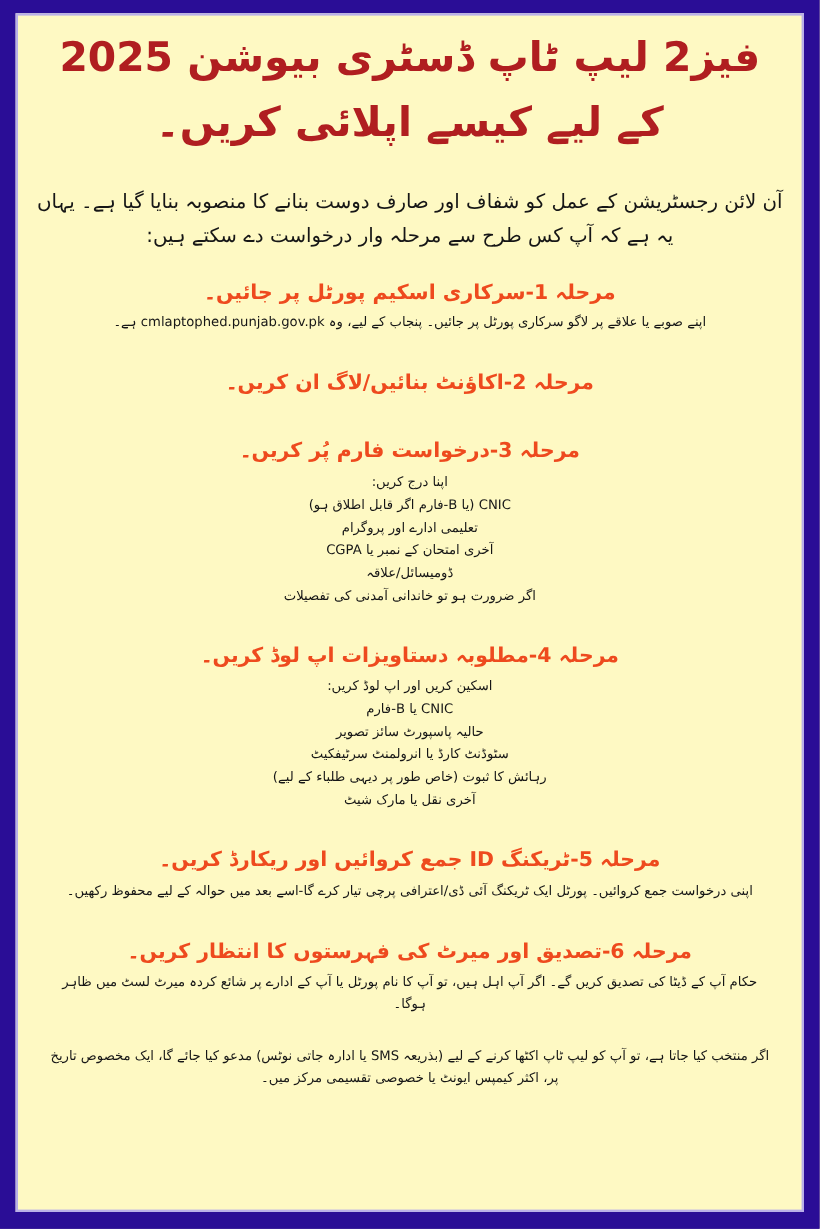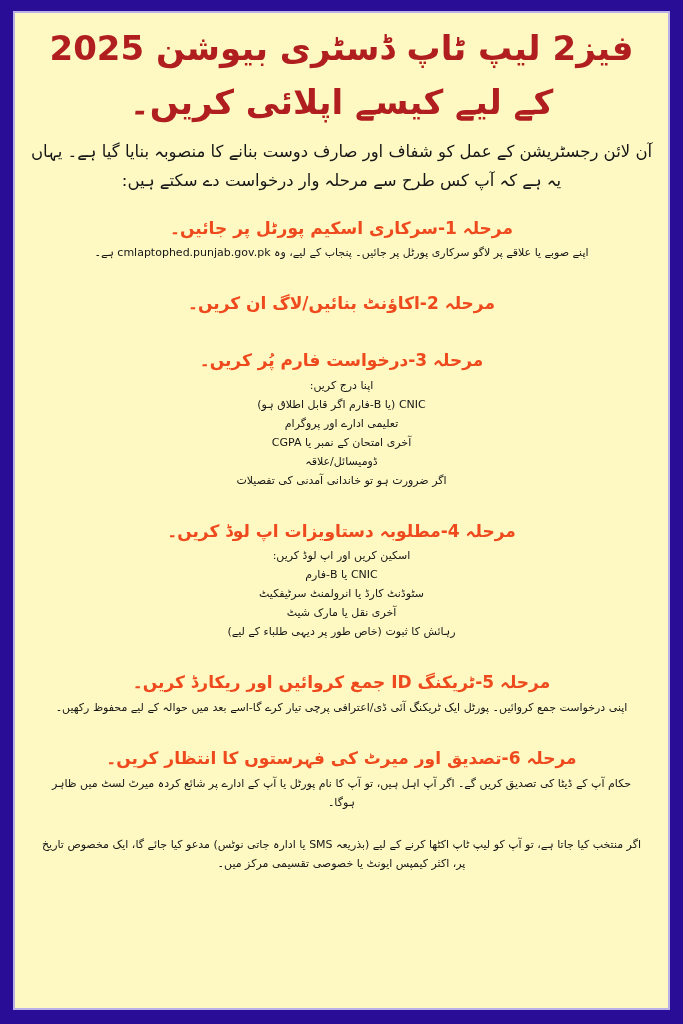--- a/index.html
+++ b/index.html
@@ -33,21 +33,21 @@
   .doc-title {
     color: #b01e20;
     font-weight: bold;
     font-size: 34px;
     line-height: 1.6;
     margin: 2px 0 8px 0;
   }
   .intro {
     font-size: 16.5px;
     line-height: 1.75;
-    margin: 0 0 4px 0;
+    margin: 16px 0 4px 0;
   }
   .step-heading {
     color: #ee4a1e;
     font-weight: bold;
     font-size: 17px;
     line-height: 1.7;
     margin: 2px 0;
   }
   .body-line {
     font-size: 11px;
@@ -84,23 +84,24 @@
       <p class="body-line">تعلیمی ادارے اور پروگرام</p>
       <p class="body-line">آخری امتحان کے نمبر یا CGPA</p>
       <p class="body-line">ڈومیسائل/علاقہ</p>
       <p class="body-line">اگر ضرورت ہو تو خاندانی آمدنی کی تفصیلات</p>
     </div>
 
     <div class="step">
       <div class="step-heading">مرحلہ 4-مطلوبہ دستاویزات اپ لوڈ کریں۔</div>
       <p class="body-line">اسکین کریں اور اپ لوڈ کریں:</p>
       <p class="body-line">CNIC یا B-فارم</p>
+      <p class="body-line">حالیہ پاسپورٹ سائز تصویر</p>
       <p class="body-line">سٹوڈنٹ کارڈ یا انرولمنٹ سرٹیفکیٹ</p>
+      <p class="body-line">رہائش کا ثبوت (خاص طور پر دیہی طلباء کے لیے)</p>
       <p class="body-line">آخری نقل یا مارک شیٹ</p>
-      <p class="body-line">رہائش کا ثبوت (خاص طور پر دیہی طلباء کے لیے)</p>
     </div>
 
     <div class="step">
       <div class="step-heading">مرحلہ 5-ٹریکنگ ID جمع کروائیں اور ریکارڈ کریں۔</div>
       <p class="body-line">اپنی درخواست جمع کروائیں۔ پورٹل ایک ٹریکنگ آئی ڈی/اعترافی پرچی تیار کرے گا-اسے بعد میں حوالہ کے لیے محفوظ رکھیں۔</p>
     </div>
 
     <div class="step">
       <div class="step-heading">مرحلہ 6-تصدیق اور میرٹ کی فہرستوں کا انتظار کریں۔</div>
       <p class="body-line">حکام آپ کے ڈیٹا کی تصدیق کریں گے۔ اگر آپ اہل ہیں، تو آپ کا نام پورٹل یا آپ کے ادارے پر شائع کردہ میرٹ لسٹ میں ظاہر ہوگا۔</p>

